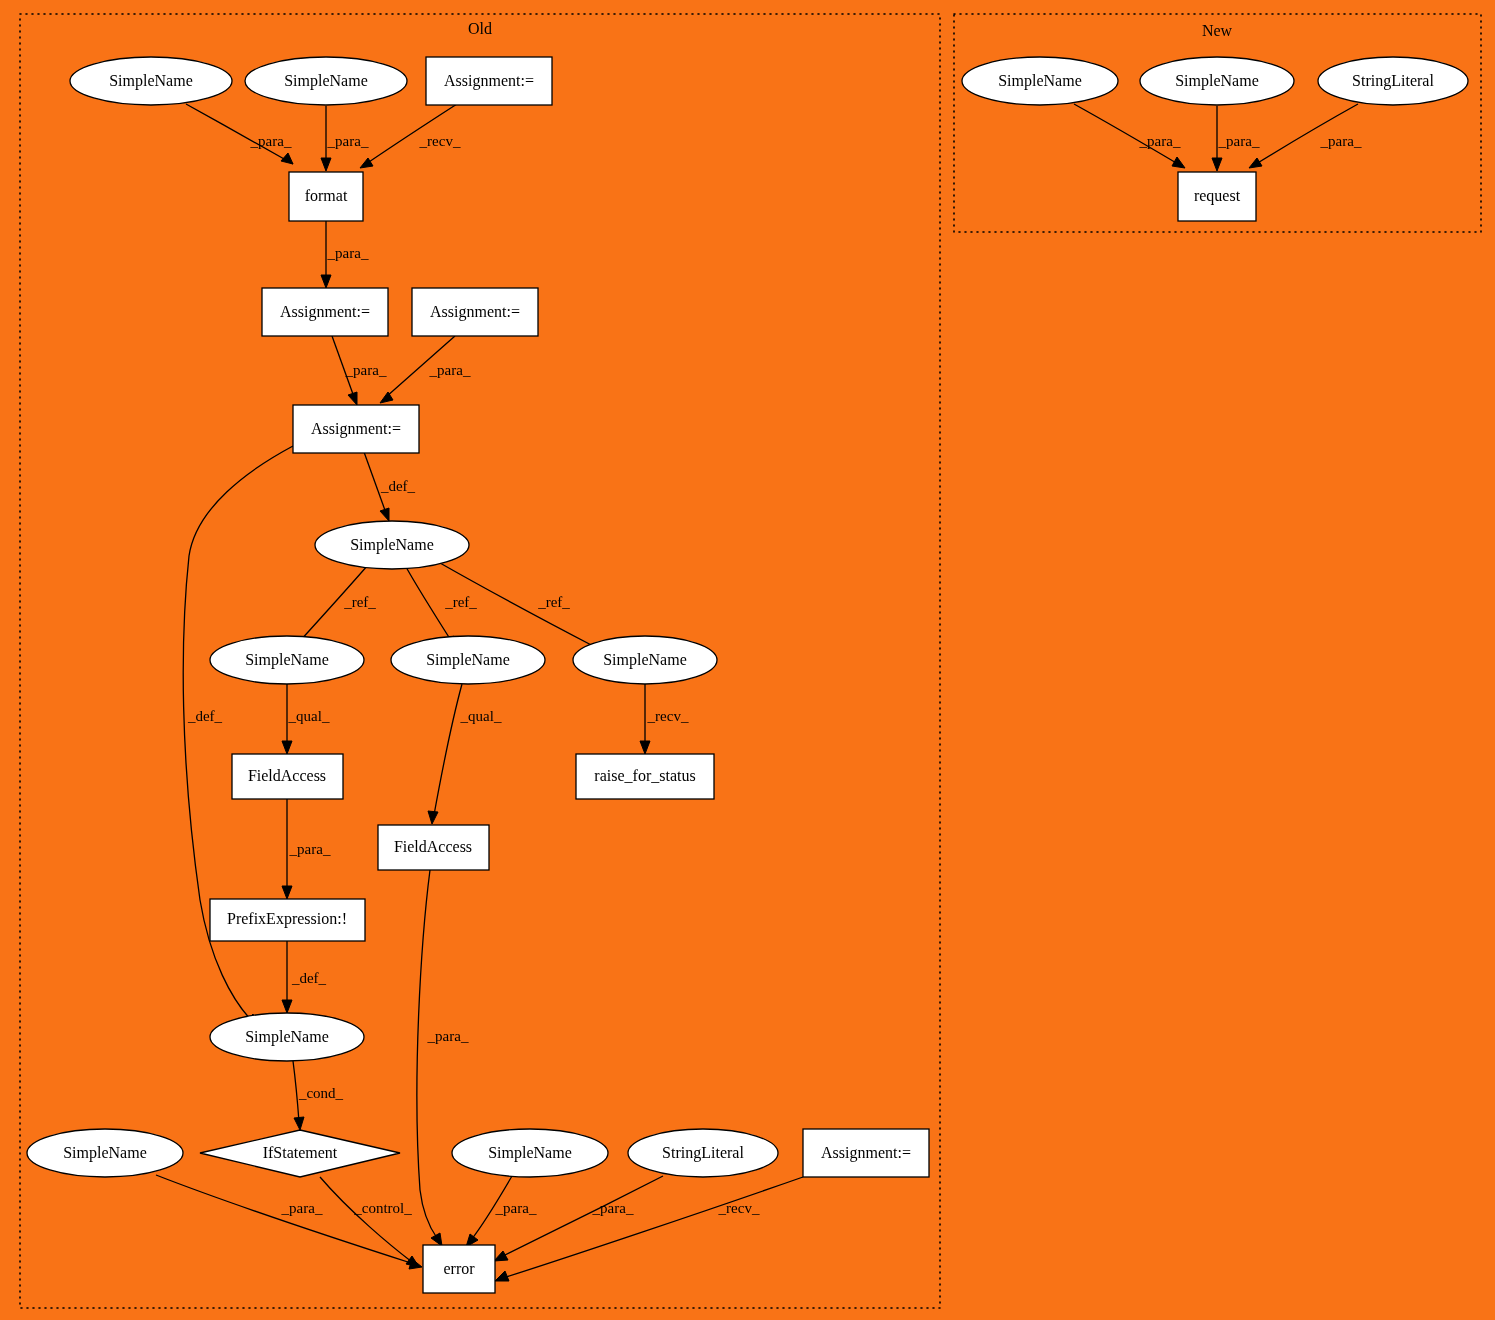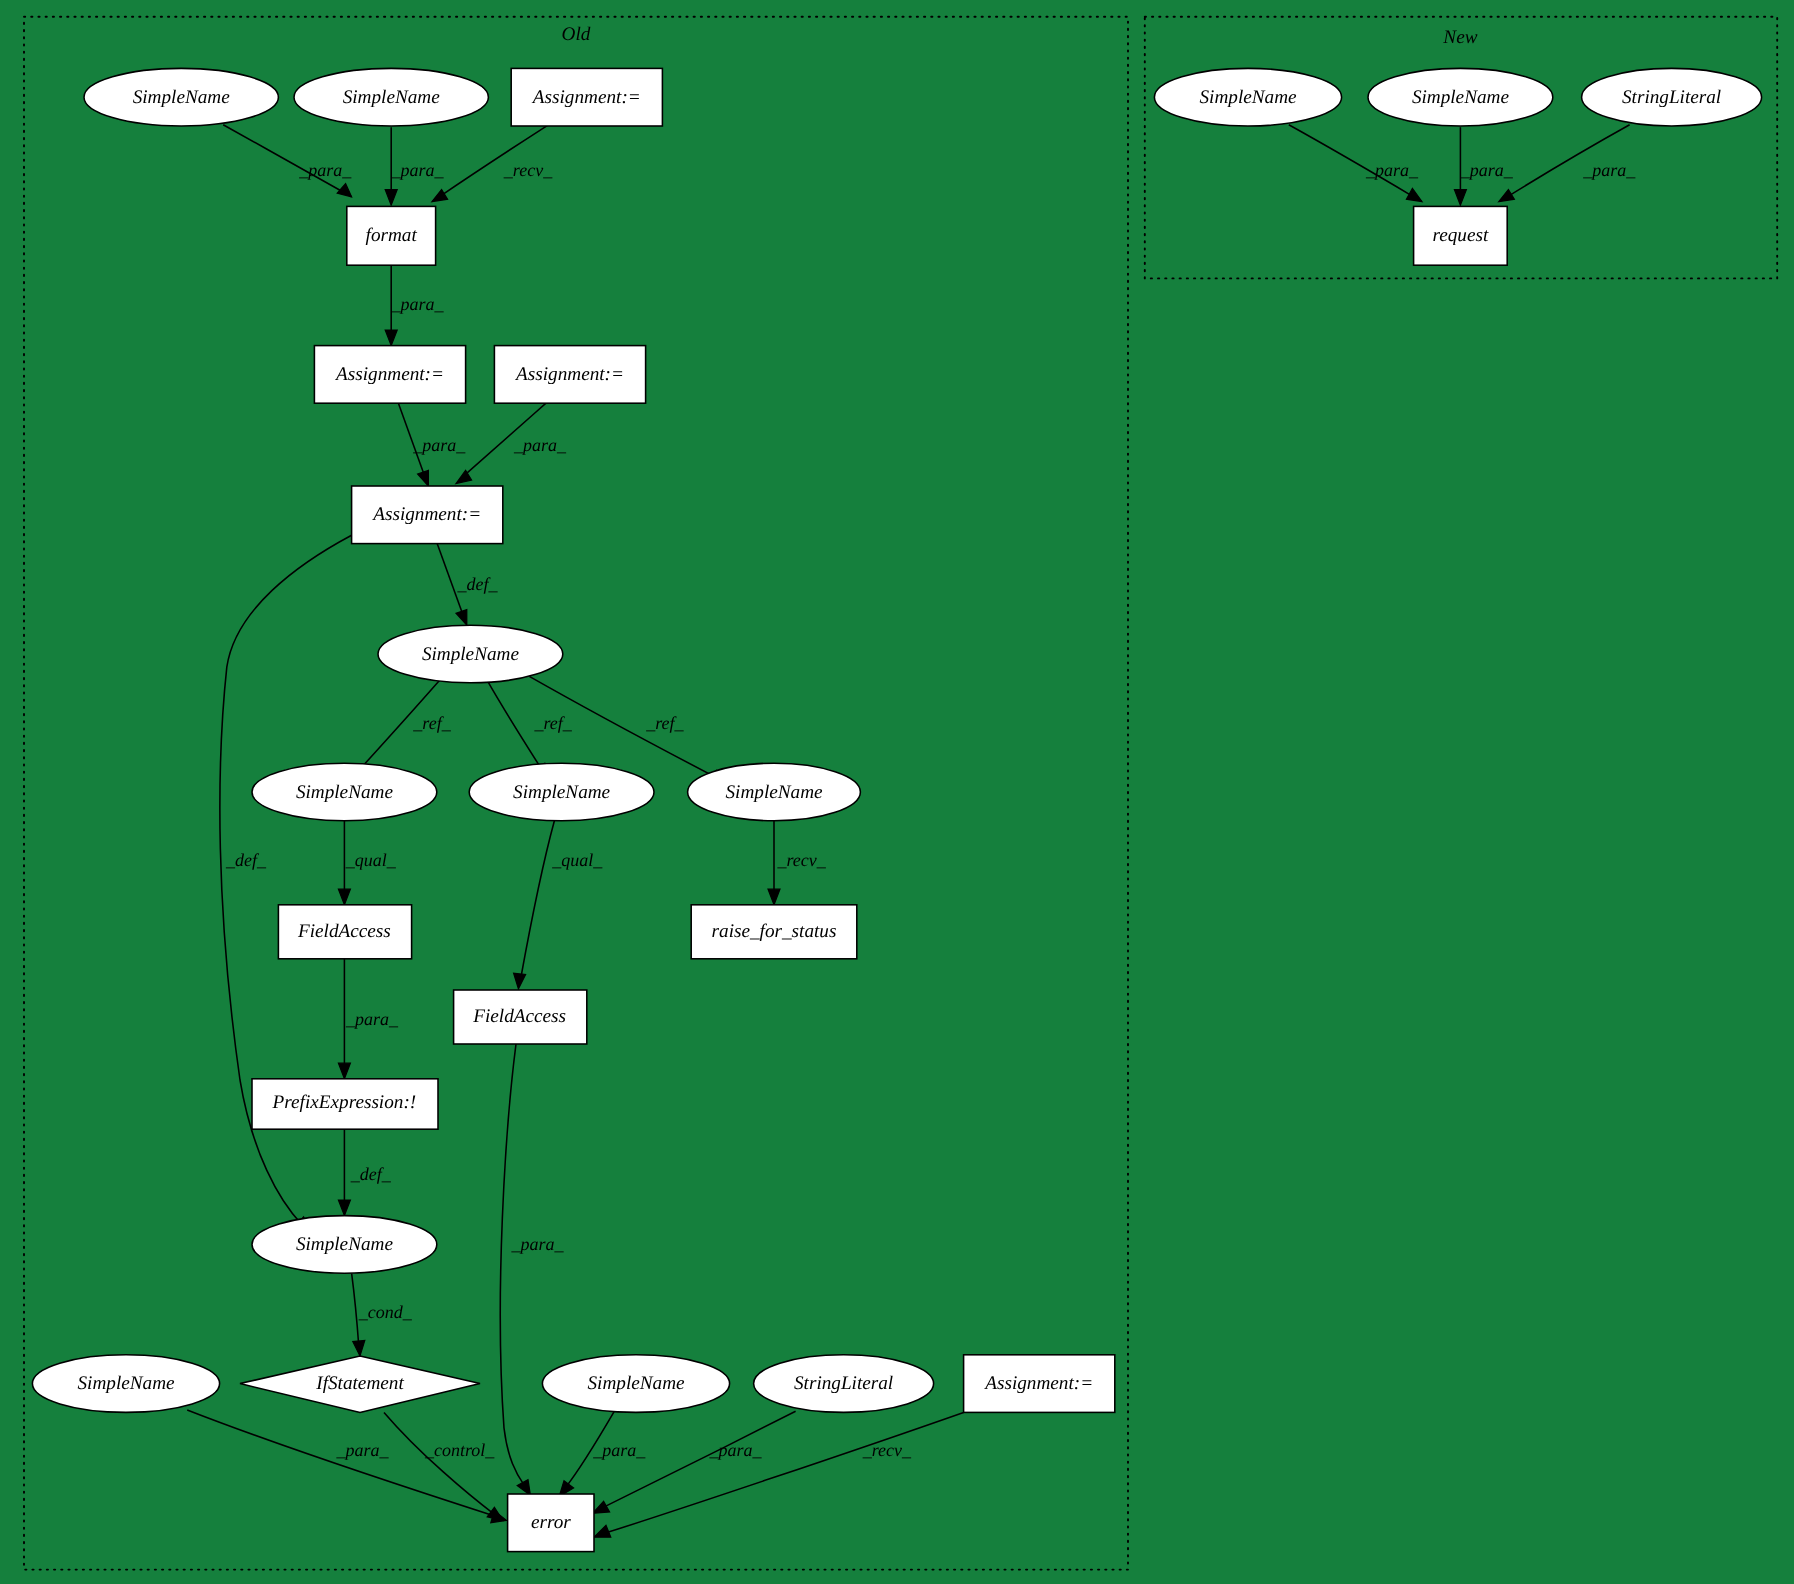--- a/index.html
+++ b/index.html
@@ -4,24 +4,23 @@
 <style>
   html, body {
     margin: 0;
     padding: 0;
     background: #ffffff;
   }
   #canvas {
     position: relative;
     width: 1495px;
     height: 1320px;
-    background: #15803d;
+    background: #f97316;
     font-family: "Liberation Serif", "DejaVu Serif", serif;
     overflow: hidden;
-    font-style: italic;
   }
   svg#graph {
     position: absolute;
     left: 0;
     top: 0;
     width: 1495px;
     height: 1320px;
   }
   .cluster-box {
     fill: none;

